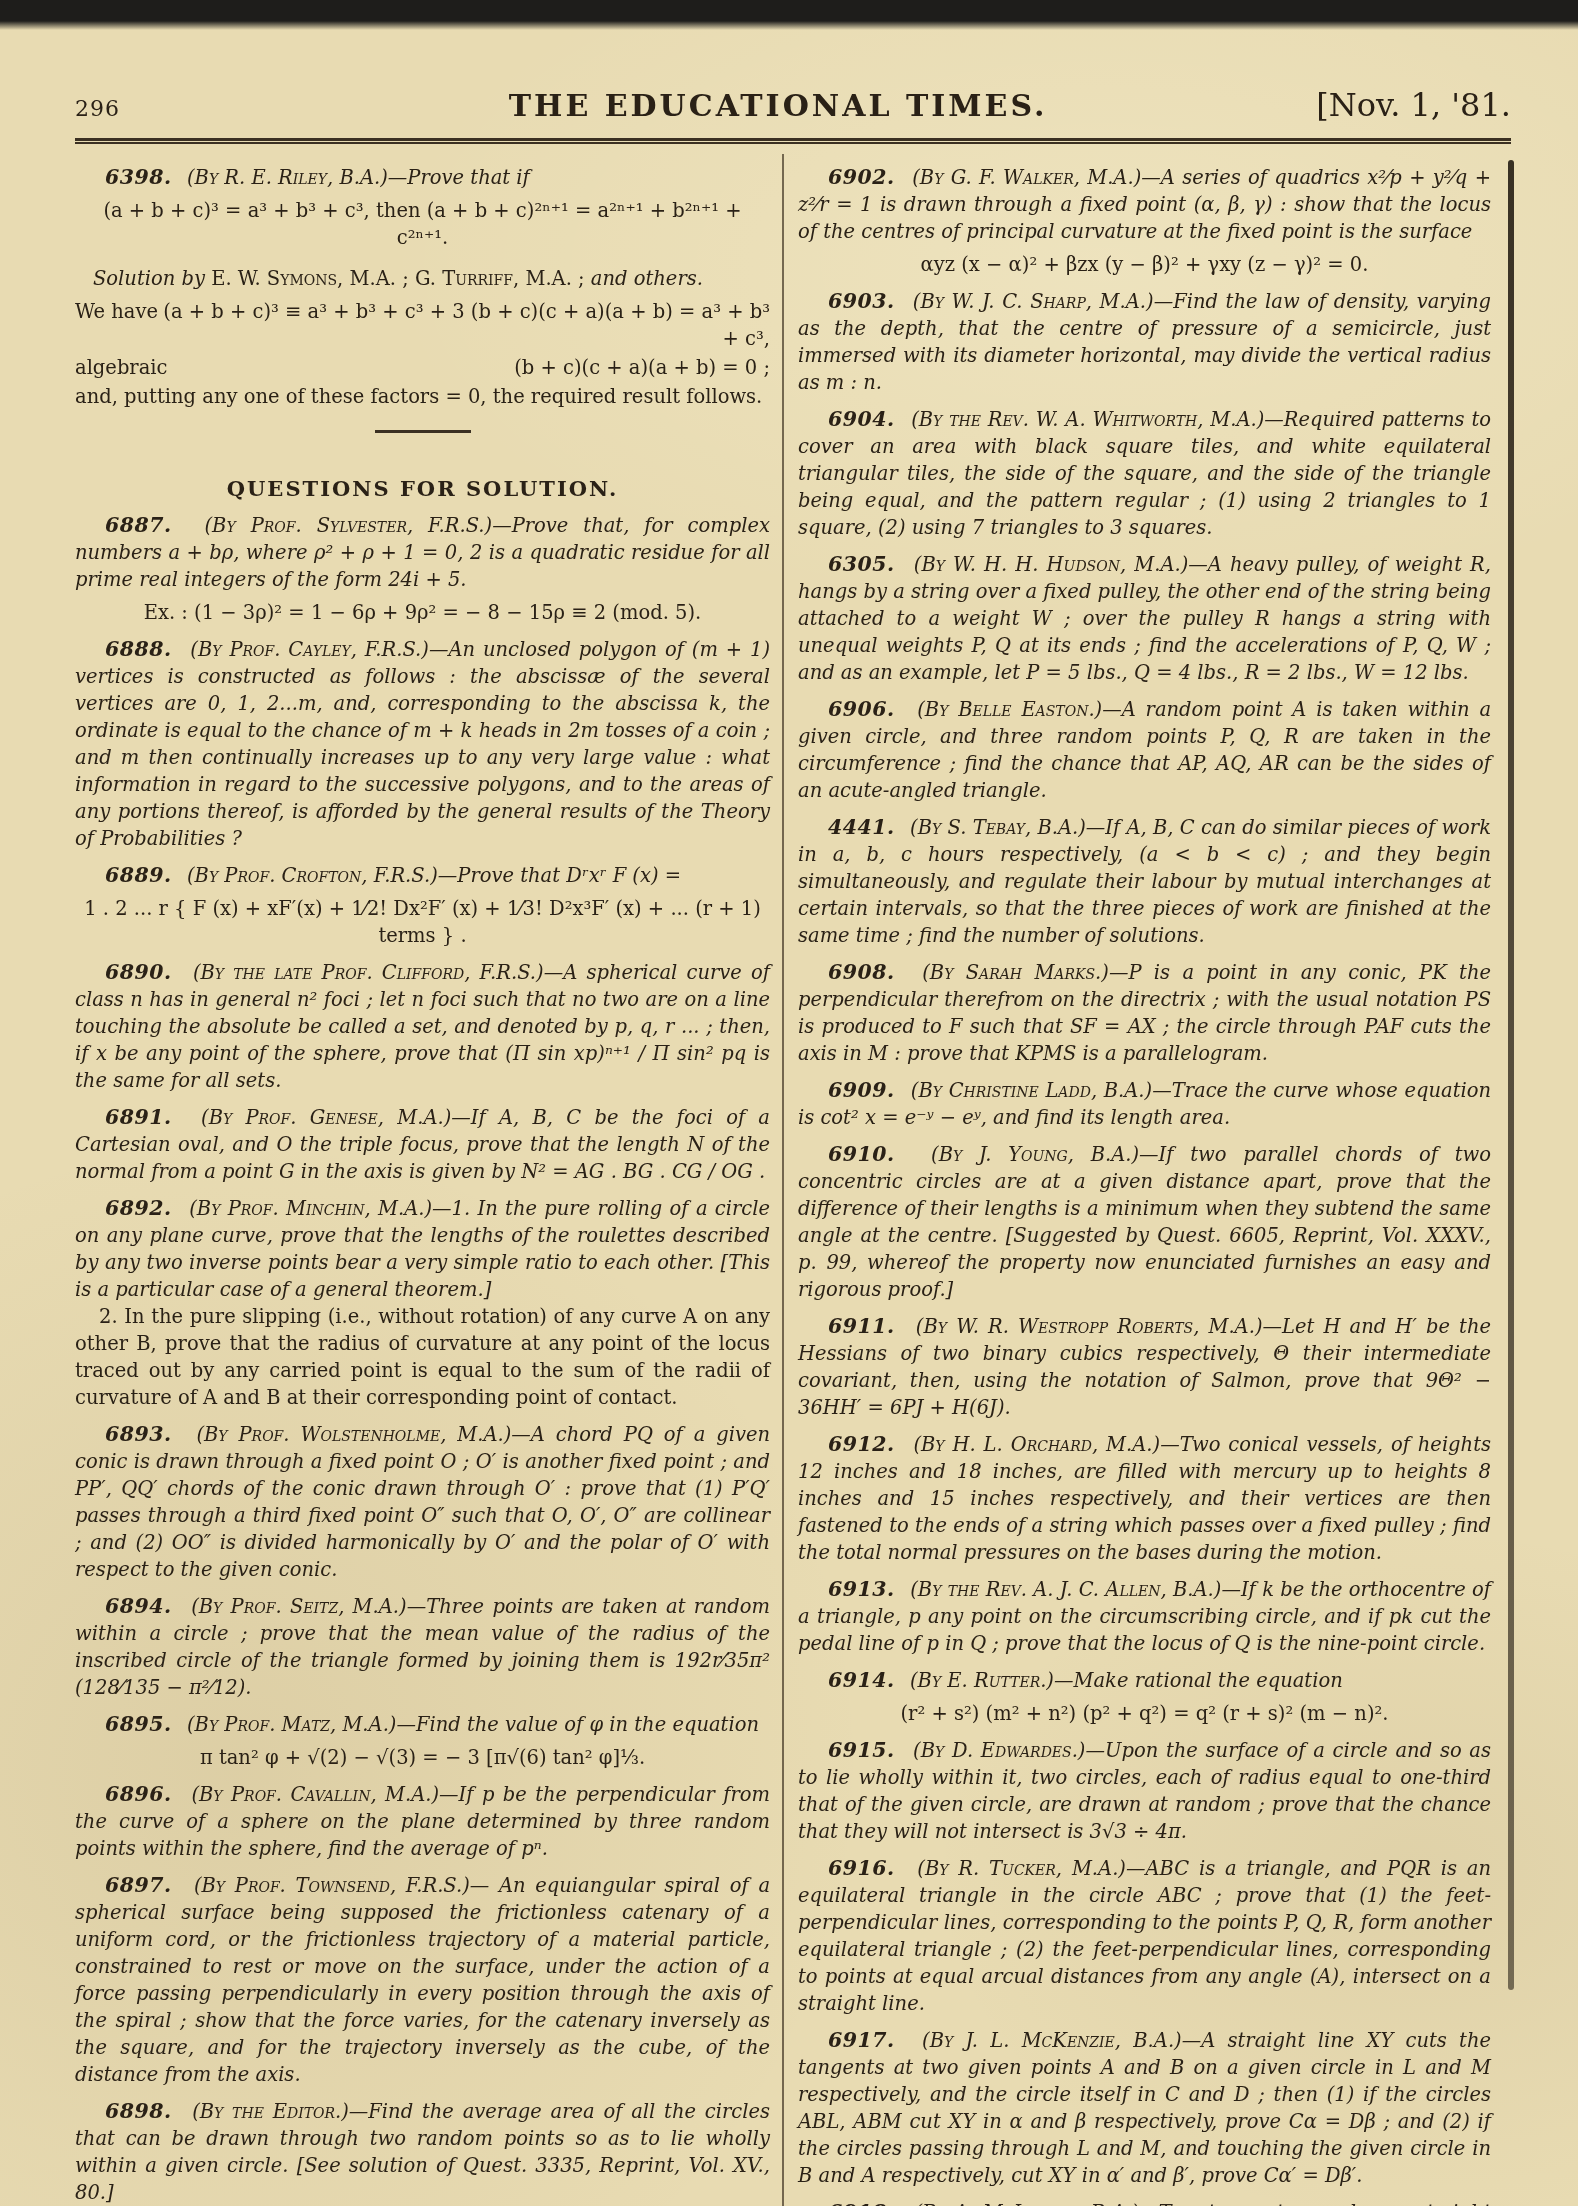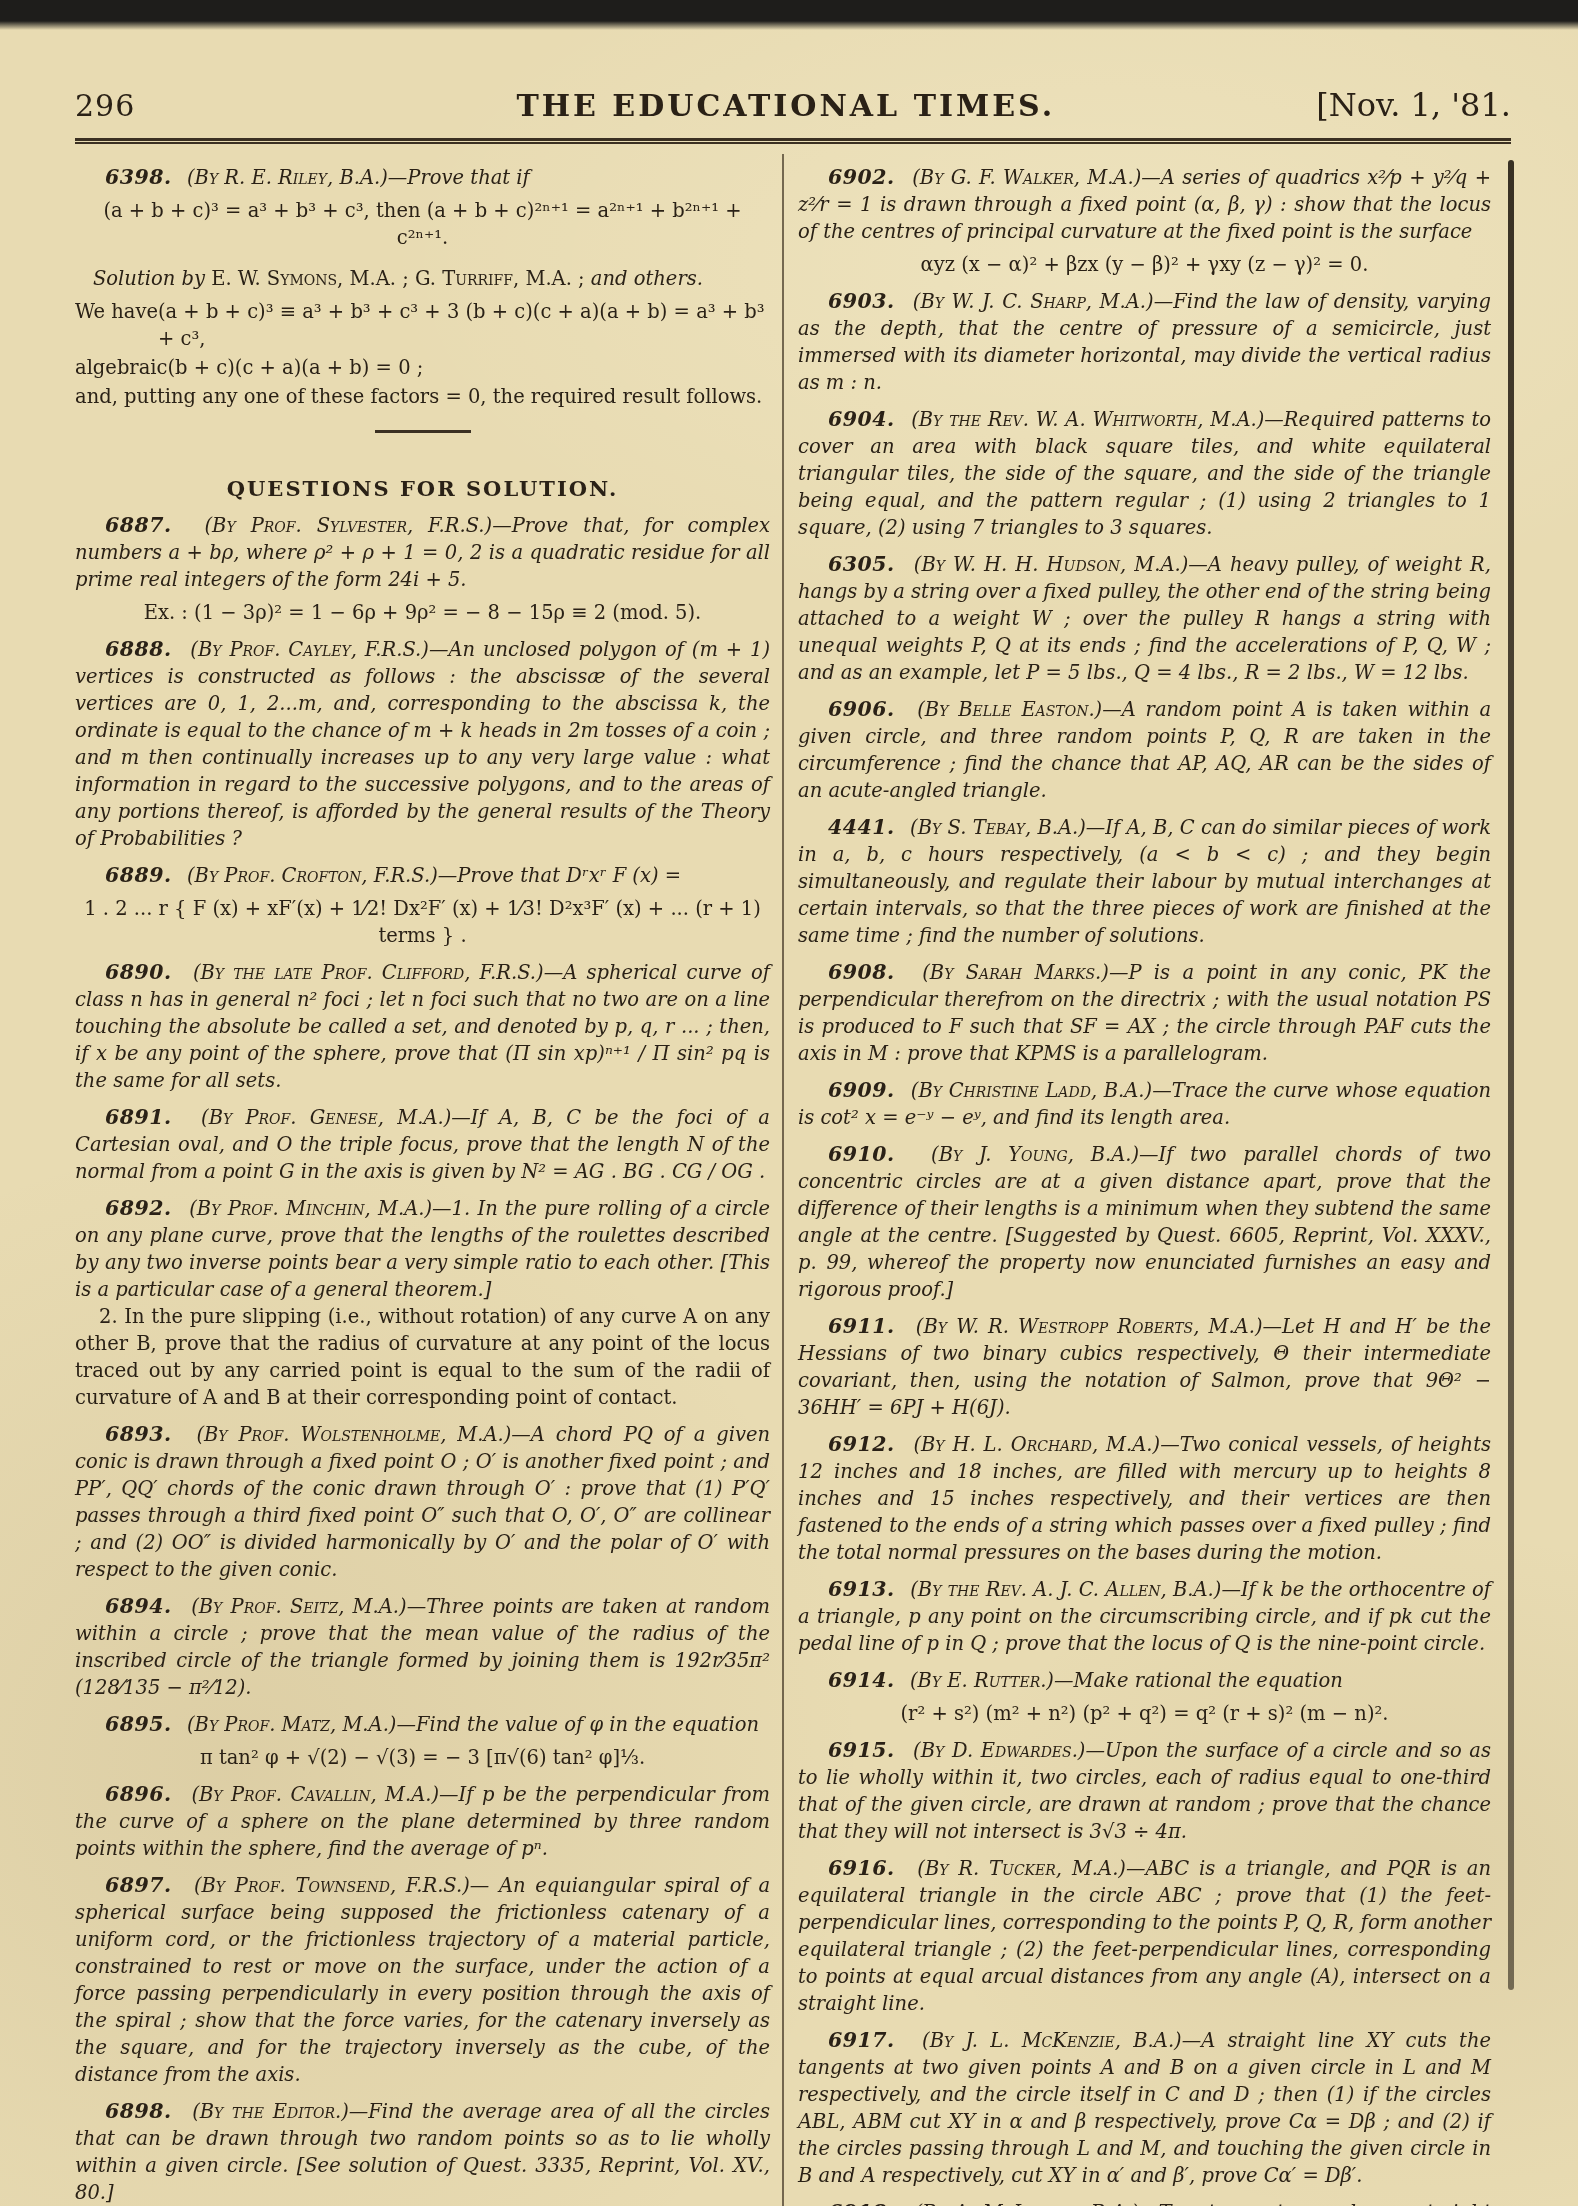--- a/index.html
+++ b/index.html
@@ -19,42 +19,42 @@
       var(--paper);
     color:var(--ink);
     font-family:"DejaVu Serif","Liberation Serif",serif;
   }
   .top-band{position:absolute;top:0;left:0;width:100%;height:30px;
     background:linear-gradient(#1e1d1b 0 70%, rgba(30,29,27,0) 100%);}
   .right-edge{position:absolute;top:160px;left:1508px;width:6px;height:1830px;
     background:linear-gradient(rgba(25,18,10,.85), rgba(25,18,10,.55));border-radius:3px;}
   .page-inner{position:absolute;top:86px;left:75px;width:1436px;}
   header{display:flex;align-items:baseline;justify-content:space-between;}
-  .pgnum{font-size:30px;letter-spacing:1px;}
+  .pgnum{font-size:22px;letter-spacing:1px;}
   .ptitle{font-size:30px;font-weight:bold;letter-spacing:3px;margin:0 0 0 120px;}
   .pdate{font-size:32px;}
   .double-rule{margin-top:14px;border-top:3px solid var(--rule);border-bottom:2px solid var(--rule);height:6px;}
   .columns{display:flex;margin-top:10px;}
   .col{width:707px;font-size:19.5px;line-height:27px;text-align:justify;}
   .col-left{padding-right:12px;}
   .col-right{padding-left:14px;}
   .col-divider{width:2px;background:rgba(52,40,25,.65);min-height:1880px;}
   .qpara{margin:10px 0 0 0;text-indent:30px;font-style:italic;}
   .qpara2{margin:0;text-indent:24px;}
   .qnum{font-weight:bold;font-size:20.5px;letter-spacing:.5px;}
   .qnum::after{content:"\00a0\00a0";}
   .qby{font-variant-caps:small-caps;}
   .qformula{text-align:center;text-indent:0;margin:6px 0 4px 0;}
   .sec-head{font-size:21px;font-weight:bold;text-align:center;letter-spacing:2px;margin:42px 0 6px 0;}
   .rule-short{width:96px;border-top:3px solid var(--rule);margin:20px auto 16px auto;}
   .sol-by{margin:14px 0 6px 0;text-indent:18px;}
   .ital{font-style:italic;}
   .sol-row{display:flex;margin:2px 0;}
   .sol-row .lbl{flex:0 0 auto;}
-  .sol-row .frm{flex:1 1 auto;text-align:left;}
+  .sol-row .frm{flex:1 1 auto;text-align:right;}
 </style>
 </head>
 <body>
 
 <div class="top-band"></div>
 <div class="right-edge"></div>
 
 <div class="page-inner">
   <header>
     <span class="pgnum">296</span>

